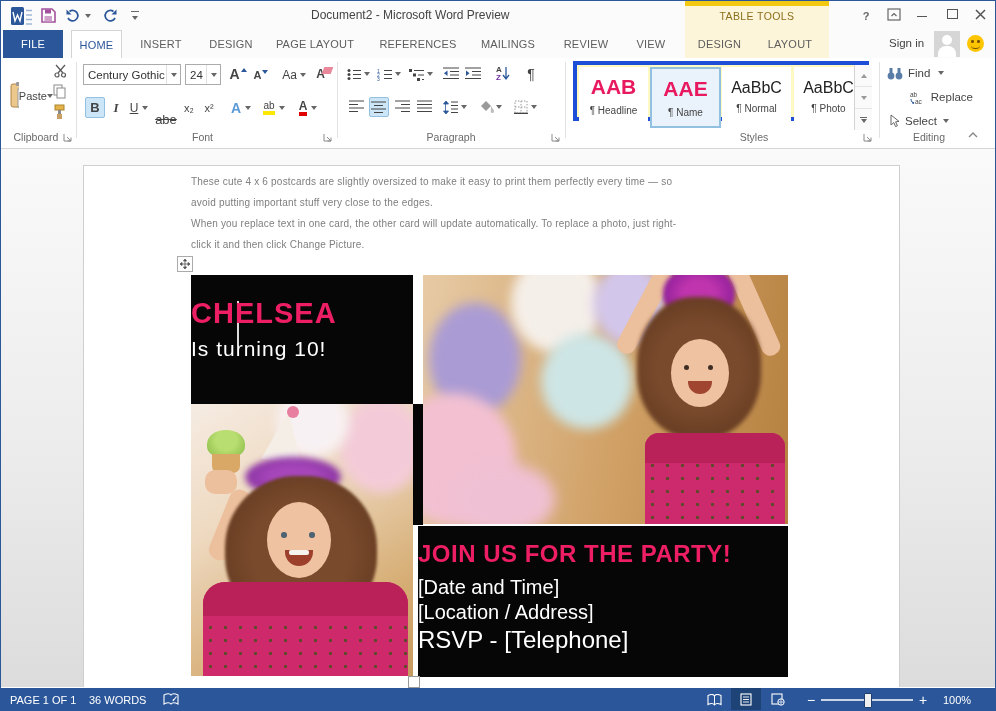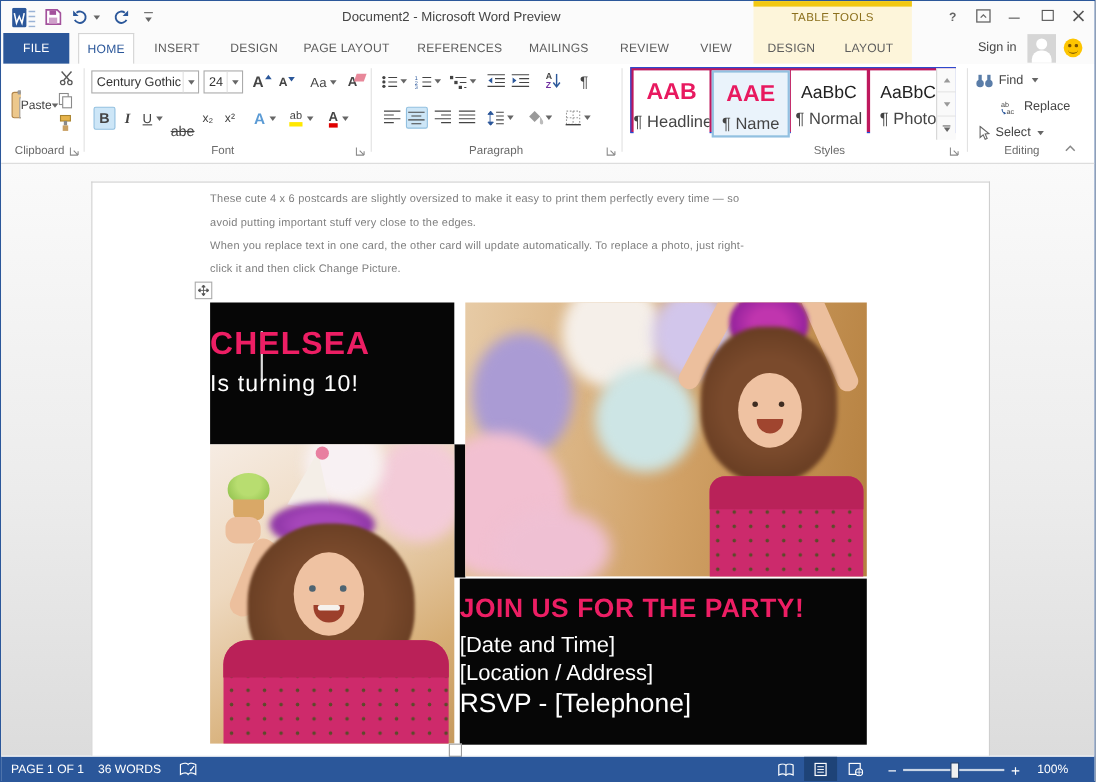--- a/index.html
+++ b/index.html
@@ -20,21 +20,21 @@
   #ribbon{left:0;top:57px;width:994px;height:90px;background:#fff;border-bottom:1px solid #d6d6d6;box-sizing:content-box;}
   .vsep{position:absolute;top:4px;height:76px;width:1px;background:#e2e2e2;}
   .grplabel{position:absolute;top:73px;font-size:10.5px;color:#6a6a6a;text-align:center;}
   .rbtn{position:absolute;display:flex;align-items:center;justify-content:center;border-radius:2px;color:#444;}
   .sel{background:#cde6f7;border:1px solid #92c0e0;box-sizing:border-box;}
   .combo{position:absolute;height:21px;background:#fff;border:1px solid #ababab;display:flex;align-items:center;font-size:11.5px;color:#333;box-sizing:border-box;}
   .combo .tx{flex:1;overflow:hidden;white-space:nowrap;padding-left:4px;}
   .combo .dd{width:13px;height:100%;display:flex;align-items:center;justify-content:center;border-left:1px solid #e0e0e0;}
   .stylecell{position:absolute;top:2px;width:69px;height:61px;background:#fff;overflow:hidden;text-align:center;}
   .stylecell .prev{font-weight:bold;white-space:nowrap;margin-top:8px;}
-  .stylecell .nm{font-size:15px;color:#444;margin-top:6px;white-space:nowrap;}
+  .stylecell .nm{font-size:10px;color:#444;margin-top:6px;white-space:nowrap;}
   .launch{position:absolute;width:10px;height:10px;}
   
   #docarea{left:0;top:148px;width:994px;height:538px;background:linear-gradient(180deg,#fafafa 0%,#ececec 55%,#dcdcdc 100%);}
   #page{position:absolute;left:82px;top:16px;width:817px;height:522px;background:#fff;border:1px solid #cfcfcf;border-bottom:none;box-sizing:border-box;}
   .docline{position:absolute;white-space:nowrap;font-size:10px;color:#7e7e7e;letter-spacing:.2px;}
   .cardtx{position:absolute;width:100%;text-align:left;white-space:nowrap;}
   
   #statusbar{left:0;top:687px;width:994px;height:23px;background:#2b579a;color:#fff;font-size:11px;}
   .sbitem{position:absolute;top:0;height:23px;display:flex;align-items:center;color:#fff;}
   .viewbtn{position:absolute;top:0;width:30px;height:23px;display:flex;align-items:center;justify-content:center;}
@@ -353,21 +353,21 @@
           </g>
           <line x1="0" y1="13.5" x2="14" y2="13.5" stroke="#444" stroke-width="1.6"></line>
         </svg>
       <span class="dar" style="margin-left:2px"></span>
     </div>
     <div class="grplabel" style="left:336px;width:228px">Paragraph</div>
     <svg class="launch" style="left:550px;top:75px" width="10" height="10">
         <path d="M1 1 V8 H8 M4 4 L8 8 M8 8 v-3.5 M8 8 h-3.5" fill="none" stroke="#8a8a8a"></path>
       </svg>
 
-    <div class="abs" style="left:572px;top:3px;width:296px;height:60px;border:1px solid #1d4ed8;background:#be185d;box-sizing:border-box">
+    <div class="abs" style="left:572px;top:3px;width:296px;height:60px;border:4px solid #1d4ed8;background:#fef9c3;box-sizing:border-box">
       <div class="stylecell" style="left:2px">
         <div class="prev" style="font-size:21px;color:#e8195f">AAB</div>
         <div class="nm">¶ Headline</div>
       </div>
       <div class="stylecell" style="left:73px;border:2px solid #92c0e0;background:#eaf3fb;width:67px;height:57px">
         <div class="prev" style="font-size:21px;color:#e8195f">AAE</div>
         <div class="nm">¶ Name</div>
       </div>
       <div class="stylecell" style="left:145px">
         <div class="prev" style="font-size:16px;color:#222;font-weight:normal;margin-top:12px">AaBbC</div>

